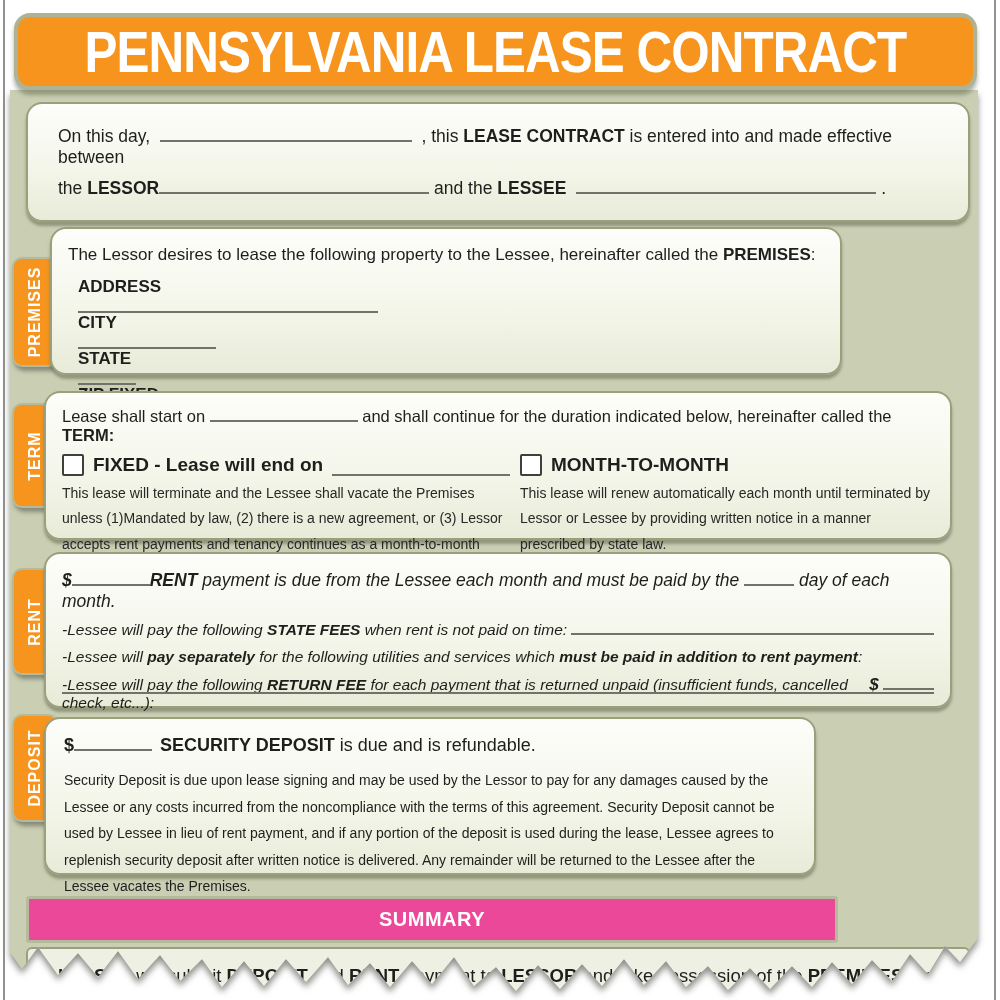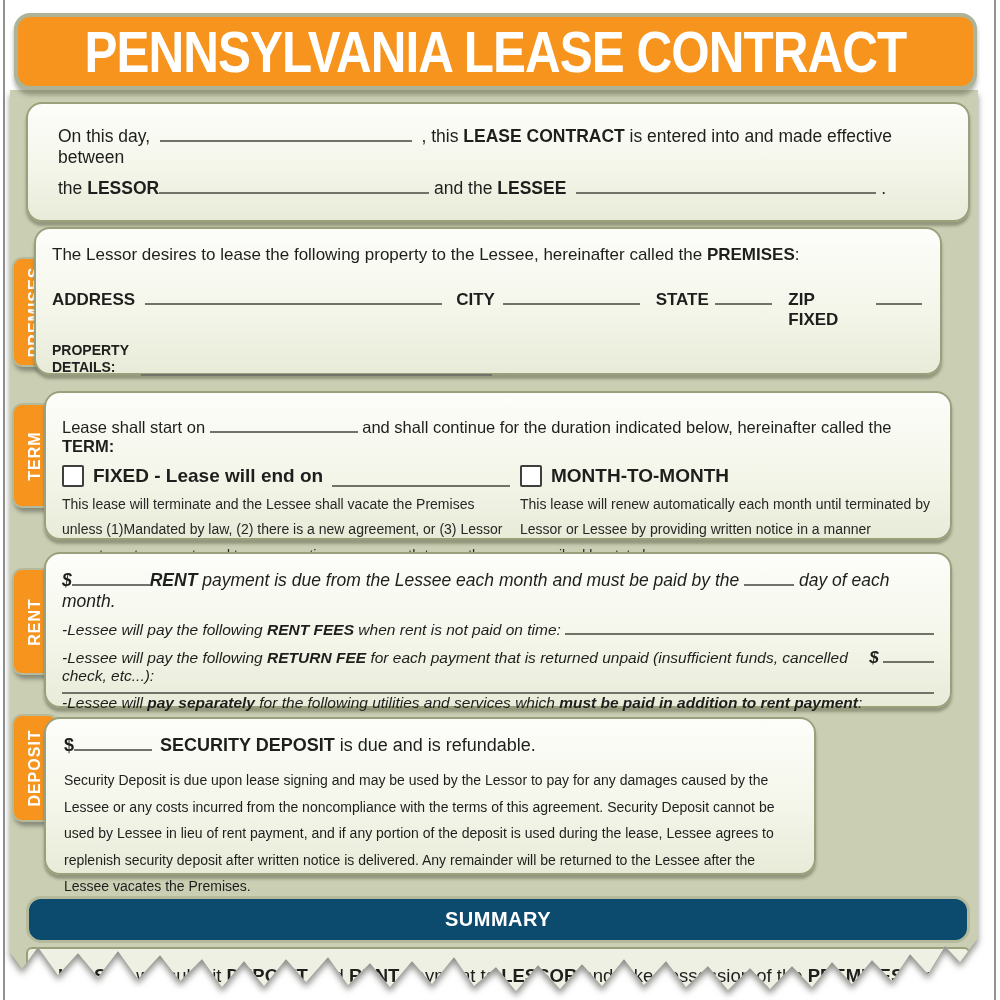--- a/index.html
+++ b/index.html
@@ -70,31 +70,31 @@
     border:2px solid #3f3f3c; border-radius:2px; flex:none;
   }
 
   
   .intro-box { left:16px; top:12px; width:944px; height:120px;
     display:flex; flex-direction:column; justify-content:space-around;
     padding:16px 30px; font-size:17.5px; }
 
   
   .tab-premises { top:167px; height:110px; }
-  .premises-box { left:24px; top:137px; width:908px; height:148px; padding:16px 18px 10px 16px; font-size:17px; }
-  .fields-row { display:flex; align-items:baseline; margin-top:24px; font-weight:bold; }
+  .premises-box { left:40px; top:137px; width:792px; height:148px; padding:16px 18px 10px 16px; font-size:17px; }
+  .fields-row { display:flex; align-items:baseline; margin-top:12px; font-weight:bold;flex-direction:column; }
   .fields-row .bl { border-color:#72726a; }
   .details-row { display:flex; align-items:flex-end; margin-top:12px; }
   .sm-label { font-size:14px; font-weight:bold; white-space:pre-line; line-height:17px; }
   .half-l { display:flex; align-items:flex-end; width:440px; }
   .half-r { display:flex; align-items:flex-end; flex:1; }
 
   
   .tab-term { top:313px; height:105px; }
-  .term-box { left:34px; top:301px; width:908px; height:149px; padding:24px 14px 8px 16px; font-size:16.5px; }
+  .term-box { left:34px; top:301px; width:908px; height:149px; padding:13px 14px 8px 16px; font-size:16.5px; }
   .term-cols { display:flex; margin-top:9px; }
   .term-col-l { width:448px; }
   .term-col-r { flex:1; padding-left:10px; }
   .cb-row { display:flex; align-items:flex-end; gap:9px; font-size:19px; font-weight:bold; }
   .note { font-size:14px; line-height:25.5px; margin-top:5px; color:#272725; }
 
   
   .tab-rent { top:478px; height:107px; }
   .rent-box { left:34px; top:462px; width:908px; height:156px; padding:15px 16px 10px 16px; font-size:17.5px;font-style:italic; }
   .rent-sub { font-size:15.5px; margin-top:9px; display:flex; align-items:baseline; }
@@ -102,22 +102,22 @@
   .rent-rule { position:absolute; left:16px; right:16px; bottom:12px; border-bottom:2px solid #72726a; }
 
   
   .tab-deposit { top:624px; height:108px; }
   .deposit-box { left:34px; top:627px; width:772px; height:158px; padding:15px 20px 10px 18px; }
   .deposit-head { font-size:18px; }
   .deposit-body { font-size:14px; line-height:26.5px; margin-top:11px; }
 
   
   .summary-bar {
-    position:absolute; left:16px; top:806px; width:944px; height:47px;
-    background:#0c4a6e; border:3px solid #b4ba9b; border-radius:15px;
+    position:absolute; left:16px; top:806px; width:812px; height:47px;
+    background:#ec4899; border:3px solid #b4ba9b; border-radius:3px;
     display:flex; align-items:center; justify-content:center; z-index:2;
   }
   .summary-bar .slab { color:#fff; font-weight:bold; font-size:20px; letter-spacing:.5px; }
   .summary-box {
     position:absolute; left:16px; top:857px; width:944px; height:90px;
     background:#eef0e3; border:2px solid #9aa07b; border-radius:6px;
     padding:16px 0 0 30px; font-size:18.5px; z-index:2;
   }
 </style>
 </head>
@@ -185,31 +185,31 @@
       </div>
     </div>
   </div>
 
   <div class="tab tab-rent">
         <span class="tlab">RENT</span>
       </div>
   <div class="box rent-box">
     <div class="line"><b>$</b><span class="bl" style="width:78px"></span><b>RENT</b><span> payment is due from the Lessee each month and must be paid by the </span><span class="bl" style="width:50px"></span><span> day of each month.</span></div>
     <div class="rent-sub">
-          <span class="line"><span>-Lessee will pay the following </span><b>RENT FEES</b><span> when rent is not paid on time: </span></span>
+          <span class="line"><span>-Lessee will pay the following </span><b>STATE FEES</b><span> when rent is not paid on time: </span></span>
           <span class="bl grow"></span>
+        </div>
+    <div class="rent-sub">
+          <span class="line"><span>-Lessee will </span><b>pay separately</b><span> for the following utilities and services which </span><b>must be paid in addition to rent payment</b><span>:</span></span>
         </div>
     <div class="rent-sub">
           <span class="line"><span>-Lessee will pay the following </span><b>RETURN FEE</b><span> for each payment that is returned unpaid (insufficient funds, cancelled check, etc...):</span></span>
           <b style="margin-left:auto;font-size:17px">$</b>
           <span class="bl" style="width:56px;margin-left:4px"></span>
         </div>
-    <div class="rent-sub">
-          <span class="line"><span>-Lessee will </span><b>pay separately</b><span> for the following utilities and services which </span><b>must be paid in addition to rent payment</b><span>:</span></span>
-        </div>
     <div class="rent-rule"></div>
   </div>
 
   <div class="tab tab-deposit">
         <span class="tlab">DEPOSIT</span>
       </div>
   <div class="box deposit-box">
     <div class="line deposit-head"><b>$</b><span class="bl" style="width:78px;margin-right:8px"></span><b>SECURITY DEPOSIT</b><span> is due and is refundable.</span></div>
     <div class="deposit-body">Security Deposit is due upon lease signing and may be used by the Lessor to pay for any damages caused by the Lessee or any costs incurred from the noncompliance with the terms of this agreement. Security Deposit cannot be used by Lessee in lieu of rent payment, and if any portion of the deposit is used during the lease, Lessee agrees to replenish security deposit after written notice is delivered. Any remainder will be returned to the Lessee after the Lessee vacates the Premises.</div>
   </div>

